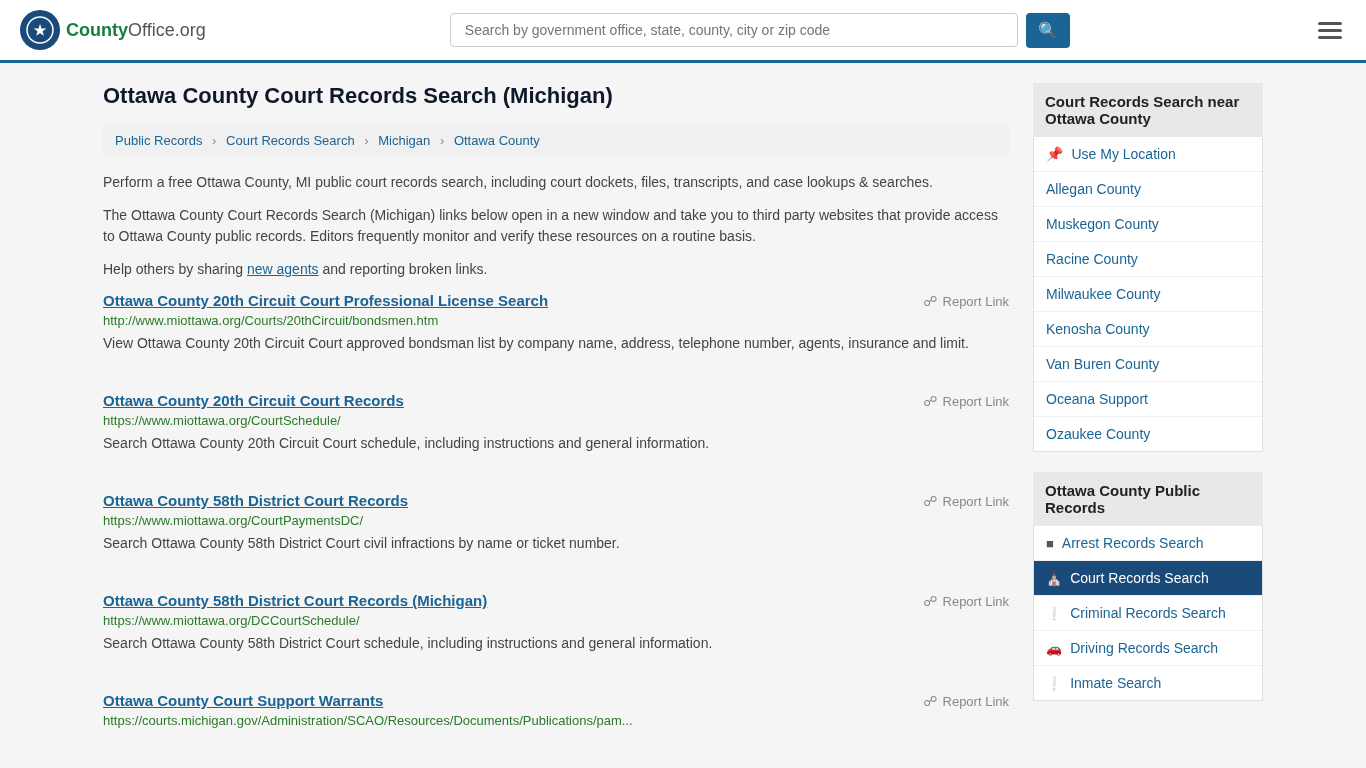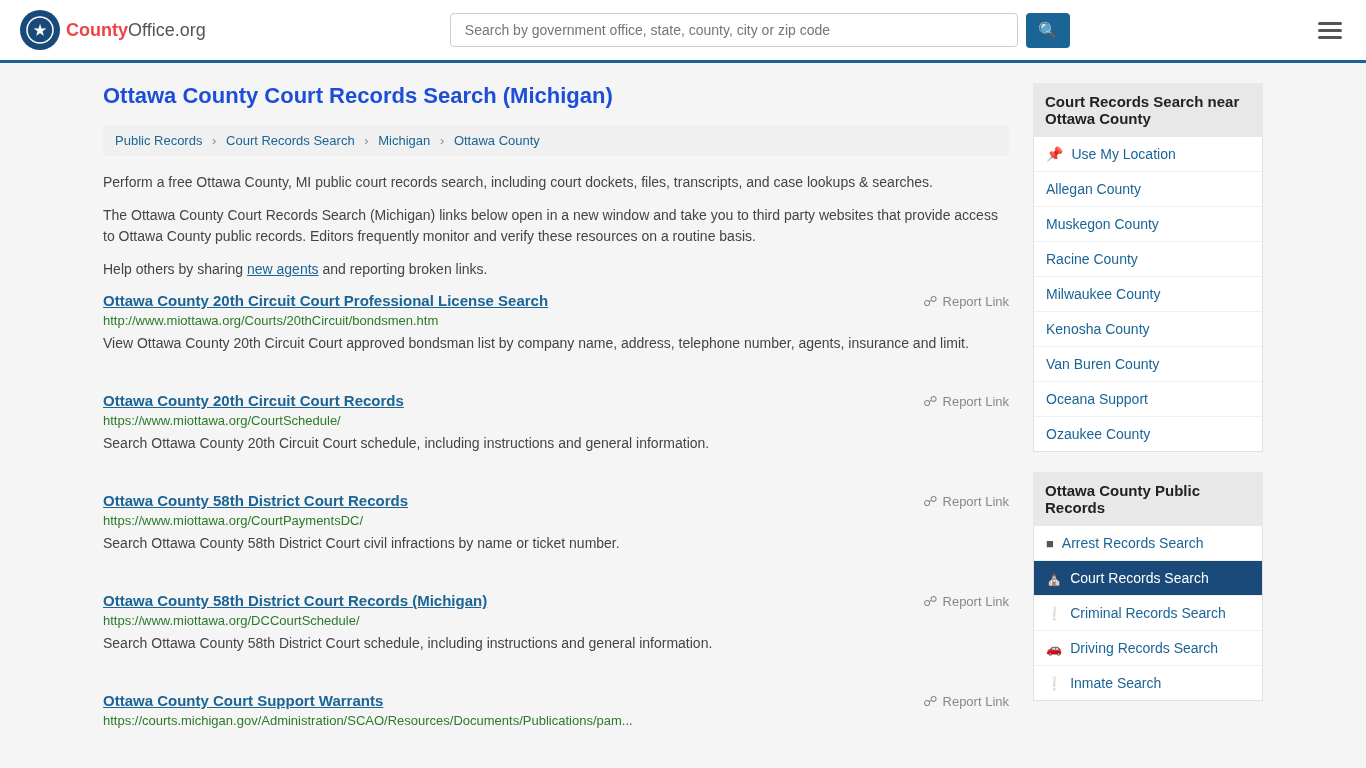--- a/index.html
+++ b/index.html
@@ -90,21 +90,21 @@
       gap: 24px;
     }
 
     
     .content {
       flex: 1;
     }
     .page-title {
       font-size: 22px;
       font-weight: bold;
-      color: #1d4ed8;
+      color: #0f172a;
       margin-bottom: 16px;
     }
 
     
     .breadcrumb {
       background: #f0f0f0;
       padding: 8px 12px;
       border-radius: 3px;
       margin-bottom: 16px;
       font-size: 13px;
@@ -227,21 +227,21 @@
 
 <header class="header">
   <div class="logo-area">
     <div class="logo-circle">
       <svg width="28" height="28" viewBox="0 0 28 28" fill="none">
         <circle cx="14" cy="14" r="13" stroke="white" stroke-width="1.5" fill="#1a4a7a"></circle>
         <text x="14" y="19" text-anchor="middle" fill="white" font-size="14" font-weight="bold">★</text>
       </svg>
     </div>
     <div class="logo-text">
-      <span style="color:#ef4444;font-weight:bold;">County</span><span>Office.org</span>
+      <span style="color:#15803d;font-weight:bold;">County</span><span>Office.org</span>
     </div>
   </div>
 
   <div class="search-area">
     <input class="search-input" type="text" placeholder="Search by government office, state, county, city or zip code" style="">
     <button class="search-btn">
       <span>🔍</span>
     </button>
   </div>
 

